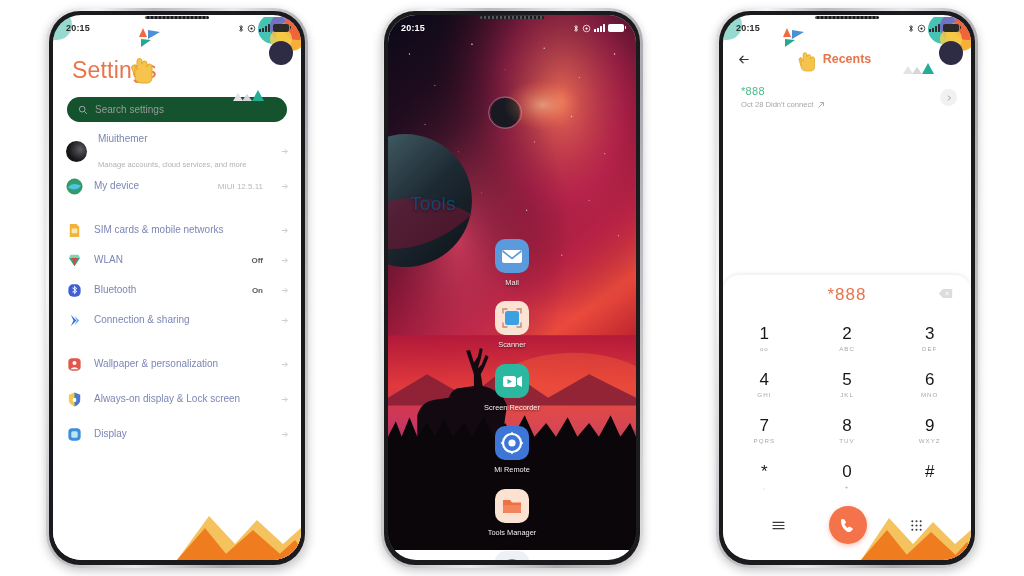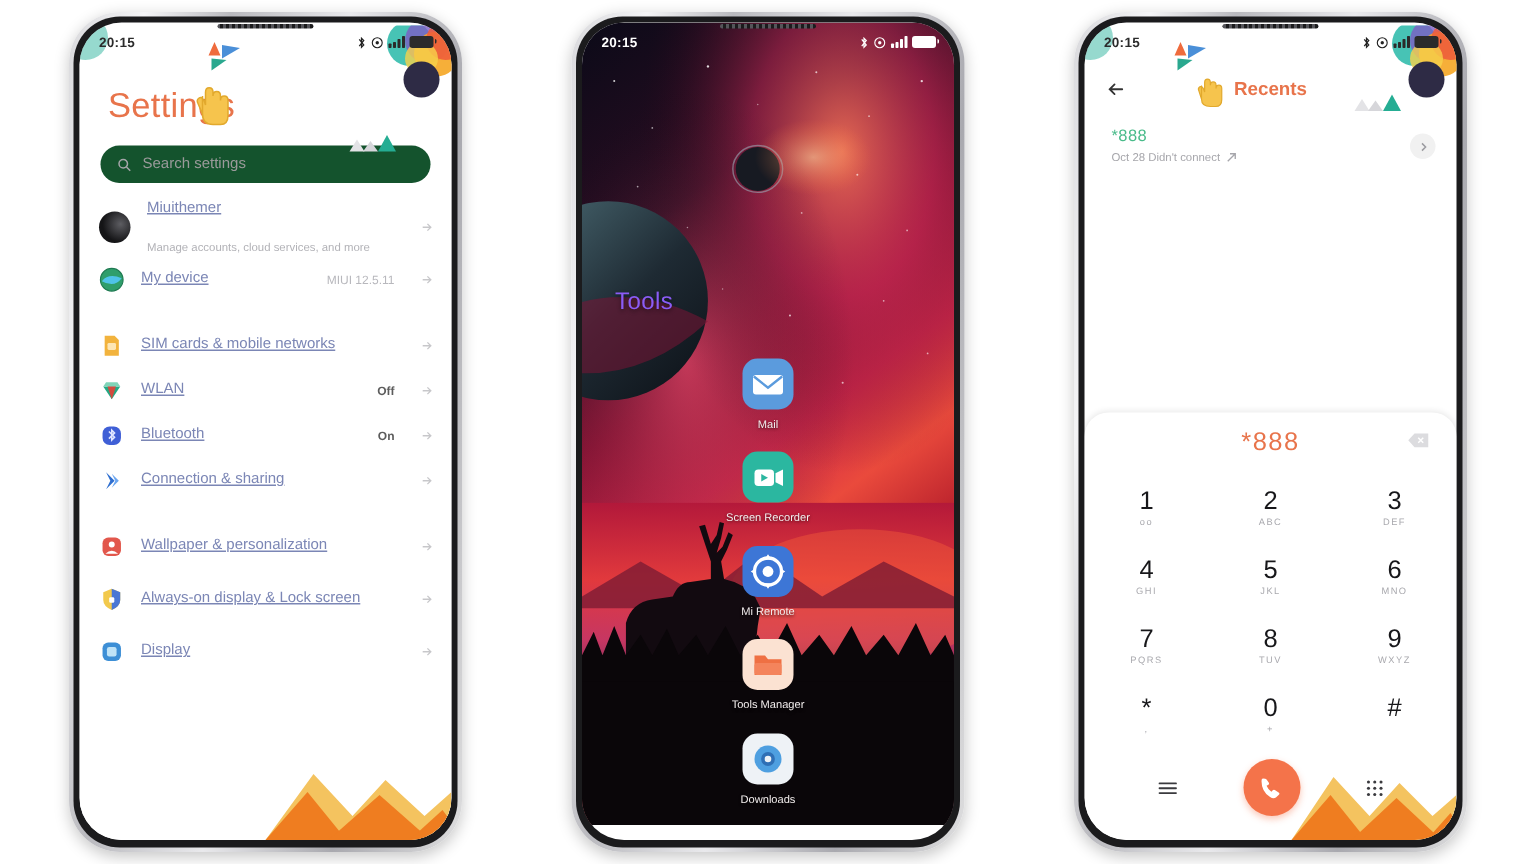--- a/index.html
+++ b/index.html
@@ -89,35 +89,35 @@
 
   .s-list { margin-top: 9px; }
   .s-row {
     display:flex; align-items:center; padding: 0 12px 0 13px;
     height: 30px; gap: 11px; position:relative;
   }
   .s-row.tall { height: 40px; }
   .s-gap { height: 14px; }
   .s-ico { width: 17px; height: 17px; flex: none; }
   .s-text { flex: 1; min-width:0; }
-  .s-label { font-size: 10px; color: #7b86b5; line-height: 12px; text-decoration: underline; }
+  .s-label { font-size: 10px; color: #7b86b5; line-height: 12px; }
   .s-sub { font-size: 7.6px; color: #b2b2b7; line-height: 9.4px; margin-top:15px; }
   .s-val { font-size: 8px; color: #5c5c5c; font-weight: bold; margin-right: 6px; }
   .s-val.muted { color:#b8b8bd; font-weight:normal; }
   .chev { width: 9px; height: 9px; flex:none; opacity:.55; }
   .avatar-dark {
     width: 21px; height: 21px; border-radius: 50%; flex:none;
     background: radial-gradient(circle at 68% 40%, #5d5d62 0%, #151517 62%);
   }
 
   
   .wall { position:absolute; inset:0; z-index:1; }
   .folder-title {
     position:absolute; top: 178px; left: 22px; z-index: 10;
-    color:#8b5cf6; font-size: 16px; letter-spacing:.3px;
+    color:#0c4a6e; font-size: 19px; letter-spacing:.3px;
     text-shadow: 0 1px 3px rgba(0,0,0,.45);
   }
   .app-grid {
     position:absolute; top: 224px; left: 0; right:0; z-index:10;
     display:grid; grid-template-columns: repeat(1,1fr); row-gap: 14px;
     padding: 0 4px;
   }
   .app { display:flex; flex-direction:column; align-items:center; gap:5px; }
   .app-ico { width:34px; height:34px; border-radius: 10px; position:relative; overflow:hidden; }
   .app-name {
@@ -502,20 +502,34 @@
           <div class="app">
             <div class="app-ico" style="background:#5b9bdd">
               <svg viewBox="0 0 34 34" width="34" height="34">
                   <rect x="7" y="11" width="20" height="13" rx="2" fill="#fff"></rect>
                   <path d="M7.6 12 L17 19.5 L26.4 12" fill="none" stroke="#5b9bdd" stroke-width="1.6"></path>
                 </svg>
             </div>
             <div class="app-name">Mail</div>
           </div>
 
+          <div class="app">
+            <div class="app-ico" style="background:#fbe2d2">
+              <svg viewBox="0 0 34 34" width="34" height="34">
+                <rect x="10" y="10" width="14" height="14" rx="2.5" fill="#3da0e3"></rect>
+                <g stroke="#b9907c" stroke-width="1.4" fill="none" stroke-linecap="round">
+                  <path d="M8 12 V8 H12"></path>
+                    <path d="M22 8 H26 V12"></path>
+                    <path d="M26 22 V26 H22"></path>
+                    <path d="M12 26 H8 V22"></path>
+                </g>
+              </svg>
+            </div>
+            <div class="app-name">Scanner</div>
+          </div>
 
           <div class="app">
             <div class="app-ico" style="background:#2bb7a0">
               <svg viewBox="0 0 34 34" width="34" height="34">
                 <rect x="8" y="12" width="13" height="11" rx="2.5" fill="#fff"></rect>
                 <path d="M22 14.5 L27 12 V23 L22 20.5 Z" fill="#fff"></path>
                 <path d="M12.5 15 L17 17.5 L12.5 20 Z" fill="#2bb7a0"></path>
               </svg>
             </div>
             <div class="app-name">Screen Recorder</div>

